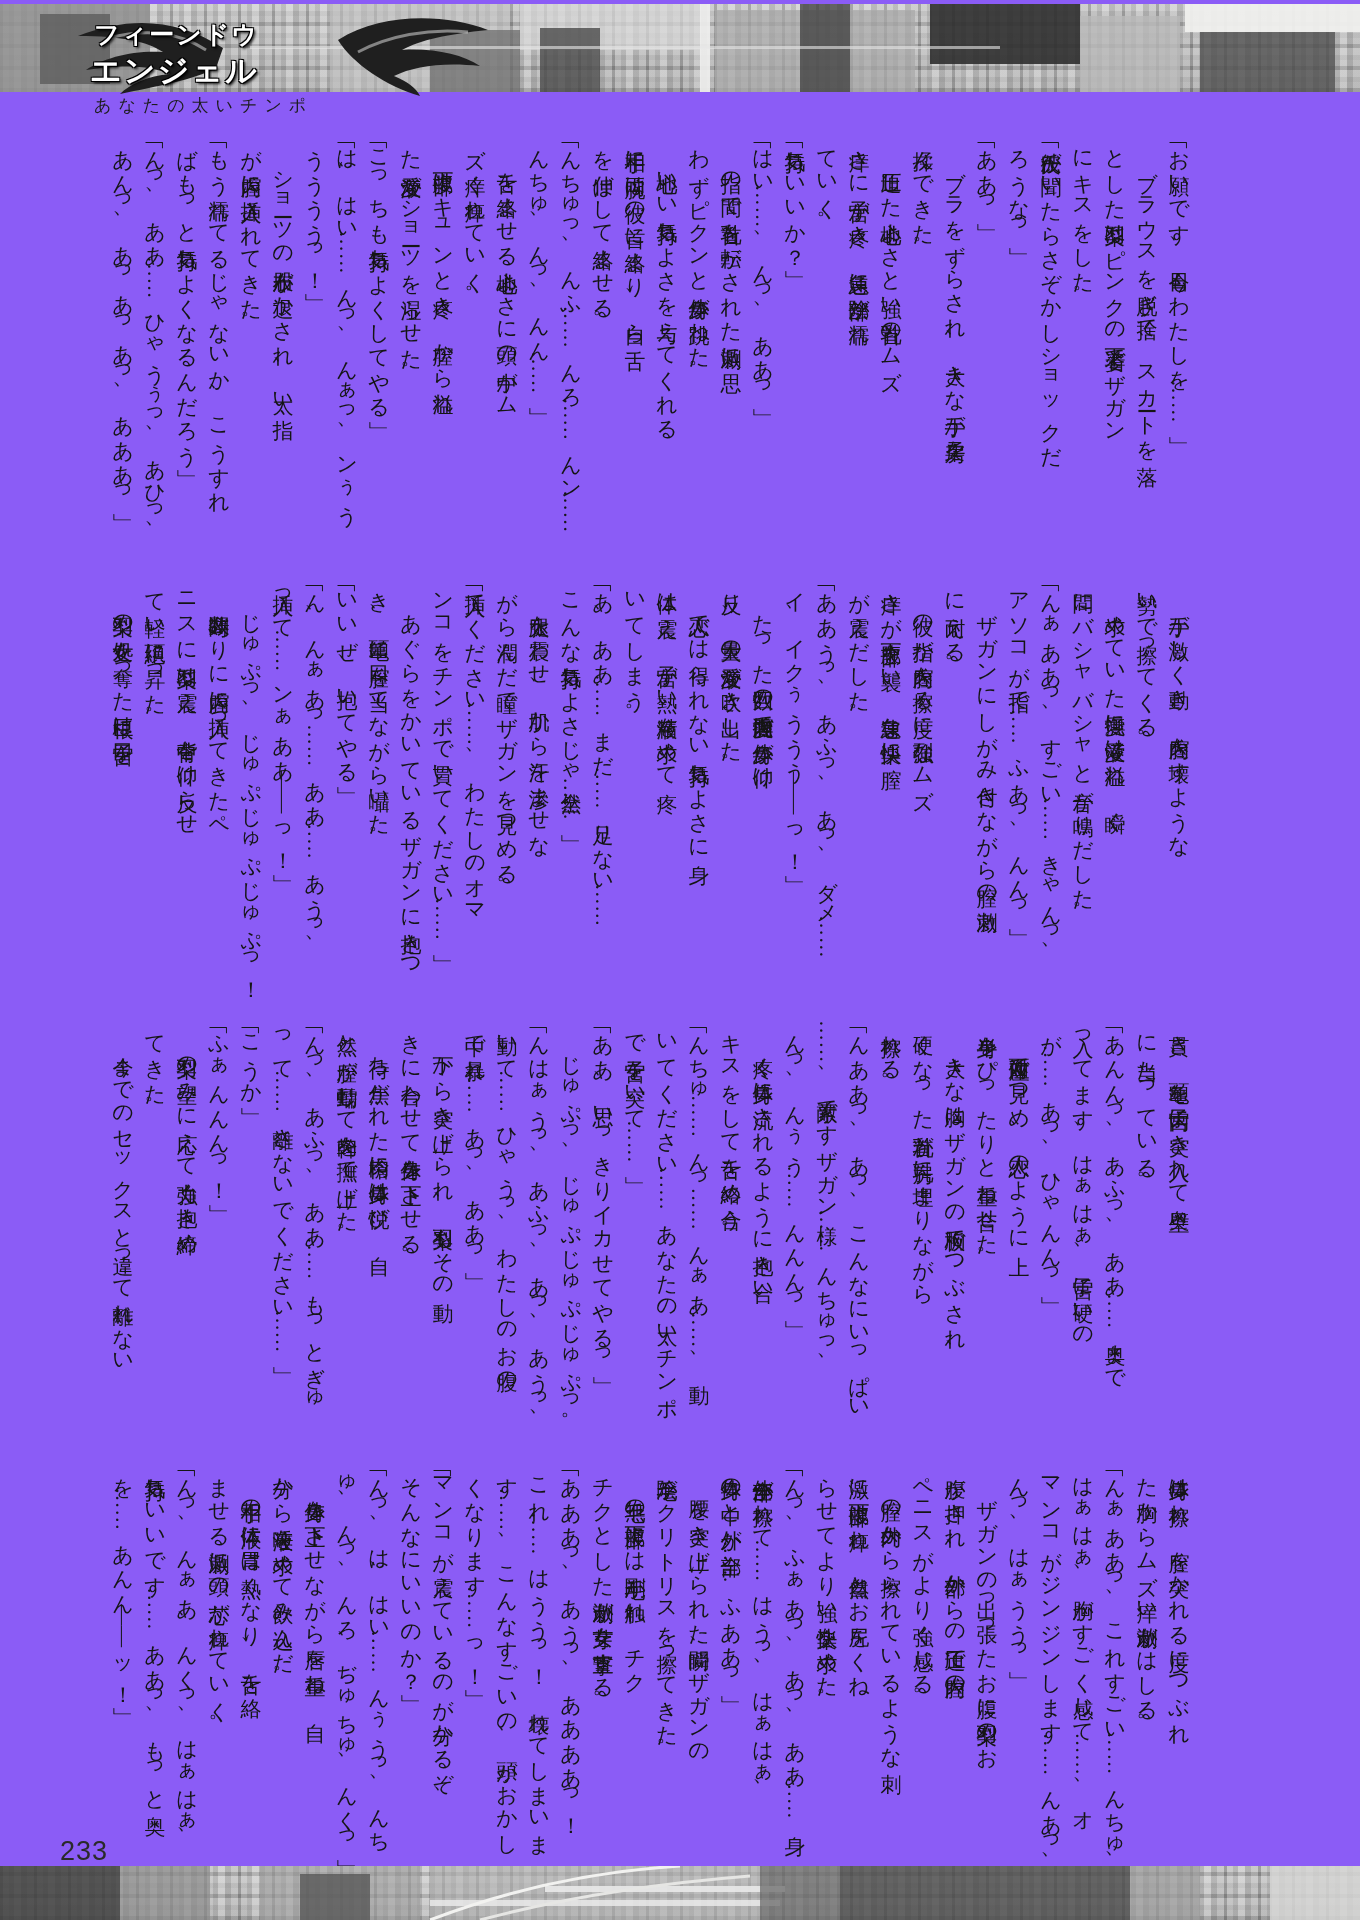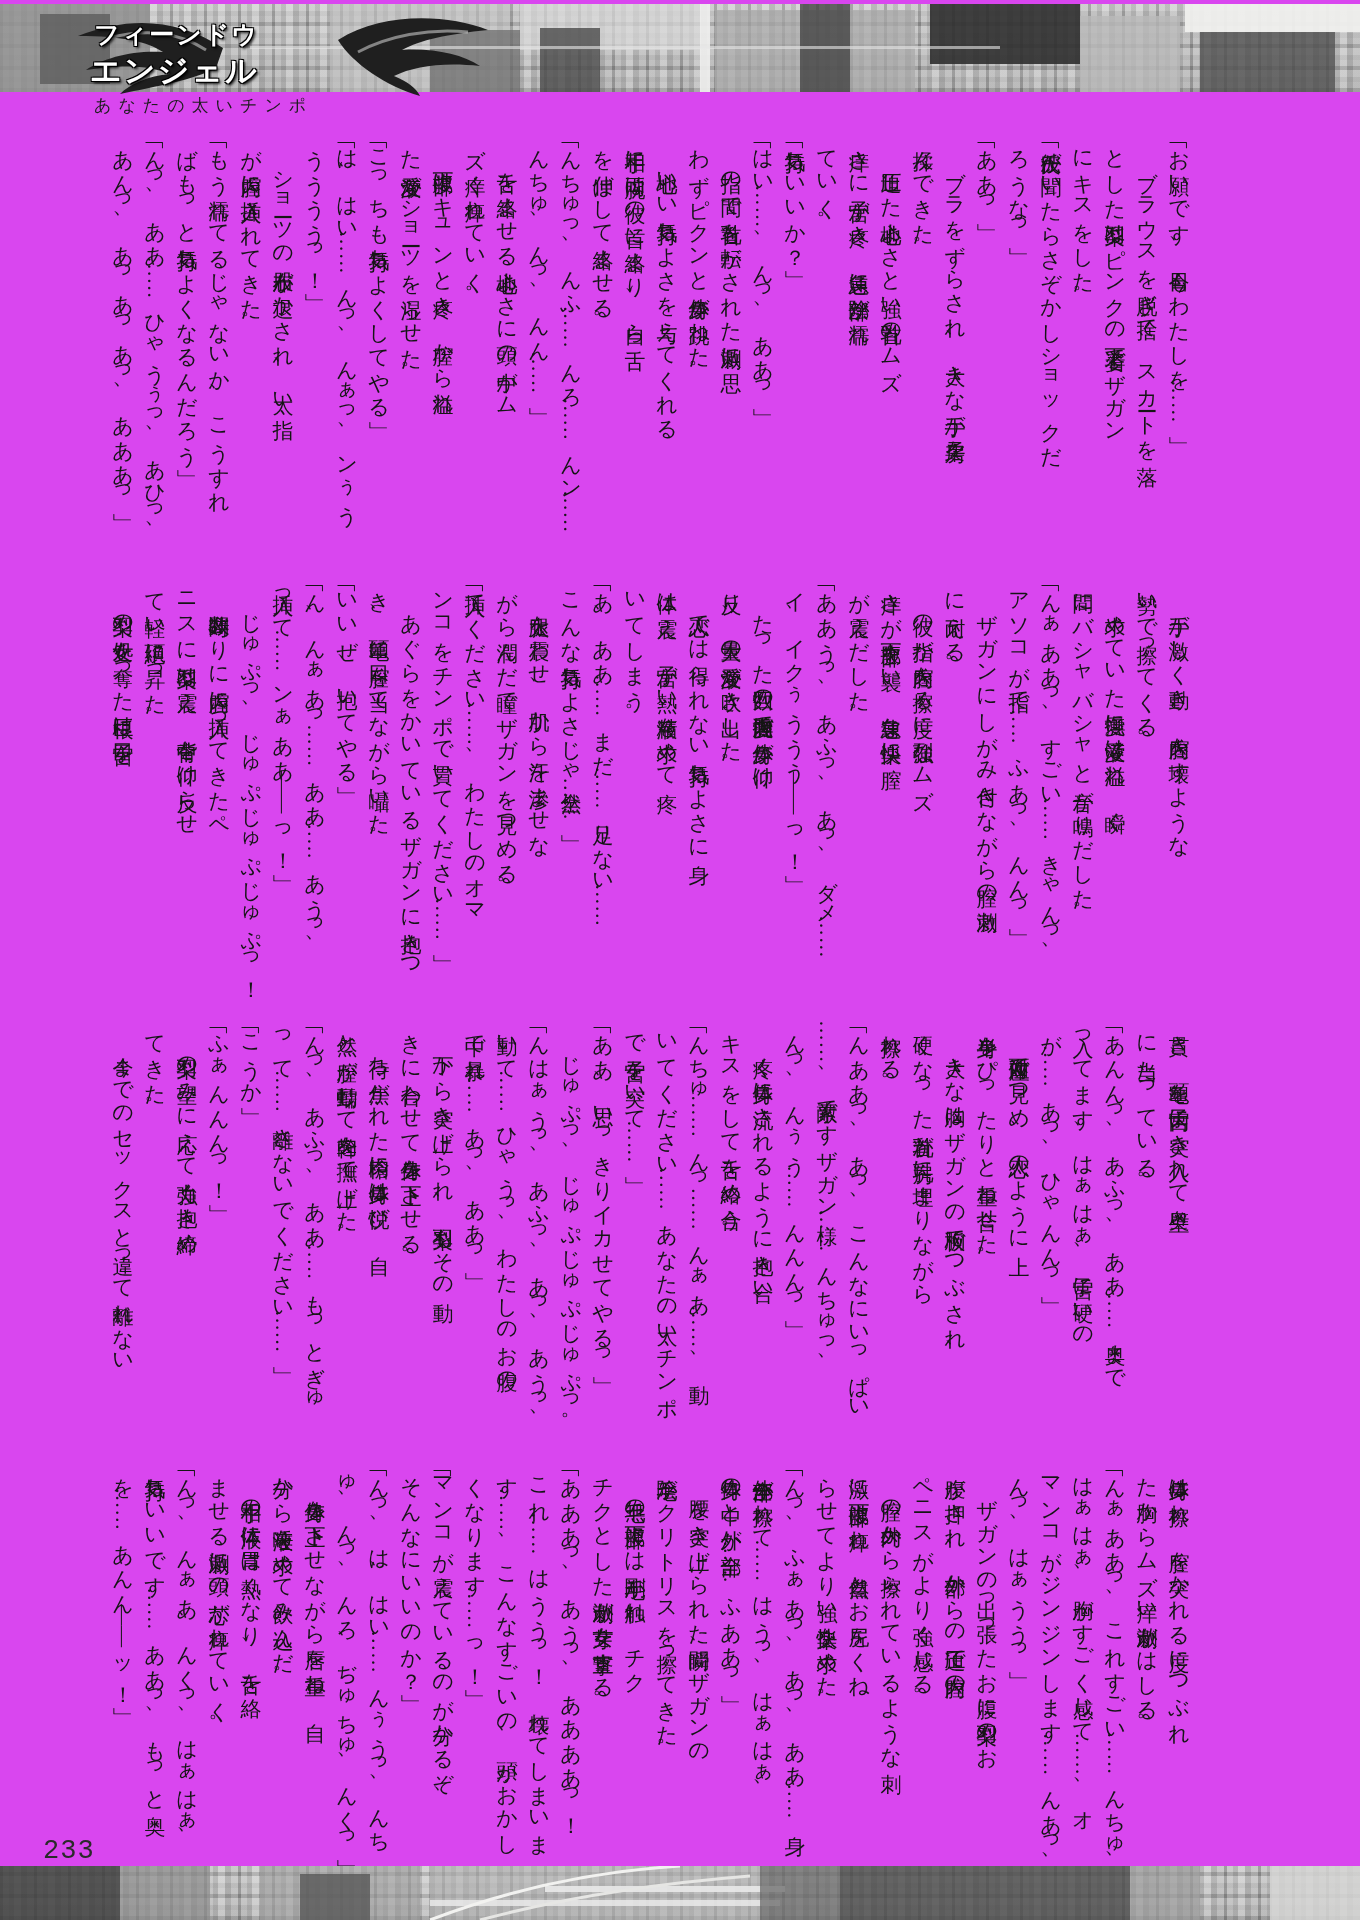--- a/index.html
+++ b/index.html
@@ -1,16 +1,16 @@
 <!DOCTYPE html>
 <html><head>
 <meta charset="utf-8">
 <style>
   html,body{margin:0;padding:0;background:#888;}
-  .page{position:relative;width:1360px;height:1920px;margin:0 auto;background:#d946ef;overflow:hidden;
+  .page{position:relative;width:1360px;height:1920px;margin:0 auto;background:#8b5cf6;overflow:hidden;
         font-family:"Liberation Serif","DejaVu Serif",serif;color:#141414;}
 
   
   .glitch{position:absolute;left:0;width:1360px;overflow:hidden;background:linear-gradient(#c9c9c9,#b4b4b4);}
   .glitch-top{top:4px;height:88px;}
   .glitch-bottom{top:1866px;height:54px;}
   .stripes{position:absolute;inset:0;opacity:.65;background:repeating-linear-gradient(90deg,
       rgba(70,70,70,.55) 0 3px, rgba(220,220,220,.15) 3px 9px,
       rgba(130,130,130,.45) 9px 14px, rgba(235,235,235,.5) 14px 21px,
       rgba(90,90,90,.35) 21px 27px, rgba(200,200,200,.3) 27px 34px);}
@@ -30,21 +30,21 @@
       text-shadow:0 0 3px #fff,0 0 6px #fff,2px 2px 0 #fff,-2px -2px 0 #fff,2px -2px 0 #fff,-2px 2px 0 #fff,3px 3px 5px rgba(255,255,255,.9);}
   .subtitle{position:absolute;left:94px;top:94px;font-size:17px;letter-spacing:7px;color:#1c1c1c;}
 
   
   .band{position:absolute;right:165px;width:1090px;height:418px;
         writing-mode:vertical-rl;text-orientation:mixed;
         font-size:21px;letter-spacing:.6px;line-height:32px;color:#151515;}
   .band p{margin:0;padding:0;white-space:nowrap;}
   .band1{top:135px;} .band2{top:578px;} .band3{top:1020px;} .band4{top:1463px;}
 
-  .page-number{position:absolute;left:43px;top:1836px;font-family:Liberation Mono, monospace;
+  .page-number{position:absolute;left:60px;top:1836px;font-family:Liberation Sans, sans-serif;
       font-size:27px;color:#2a2a2a;letter-spacing:1px;}
 </style>
 </head>
 <body>
 
 <div class="page">
 
   <div class="glitch glitch-top">
     <div class="stripes"></div>
     <div class="hstripes"></div>

